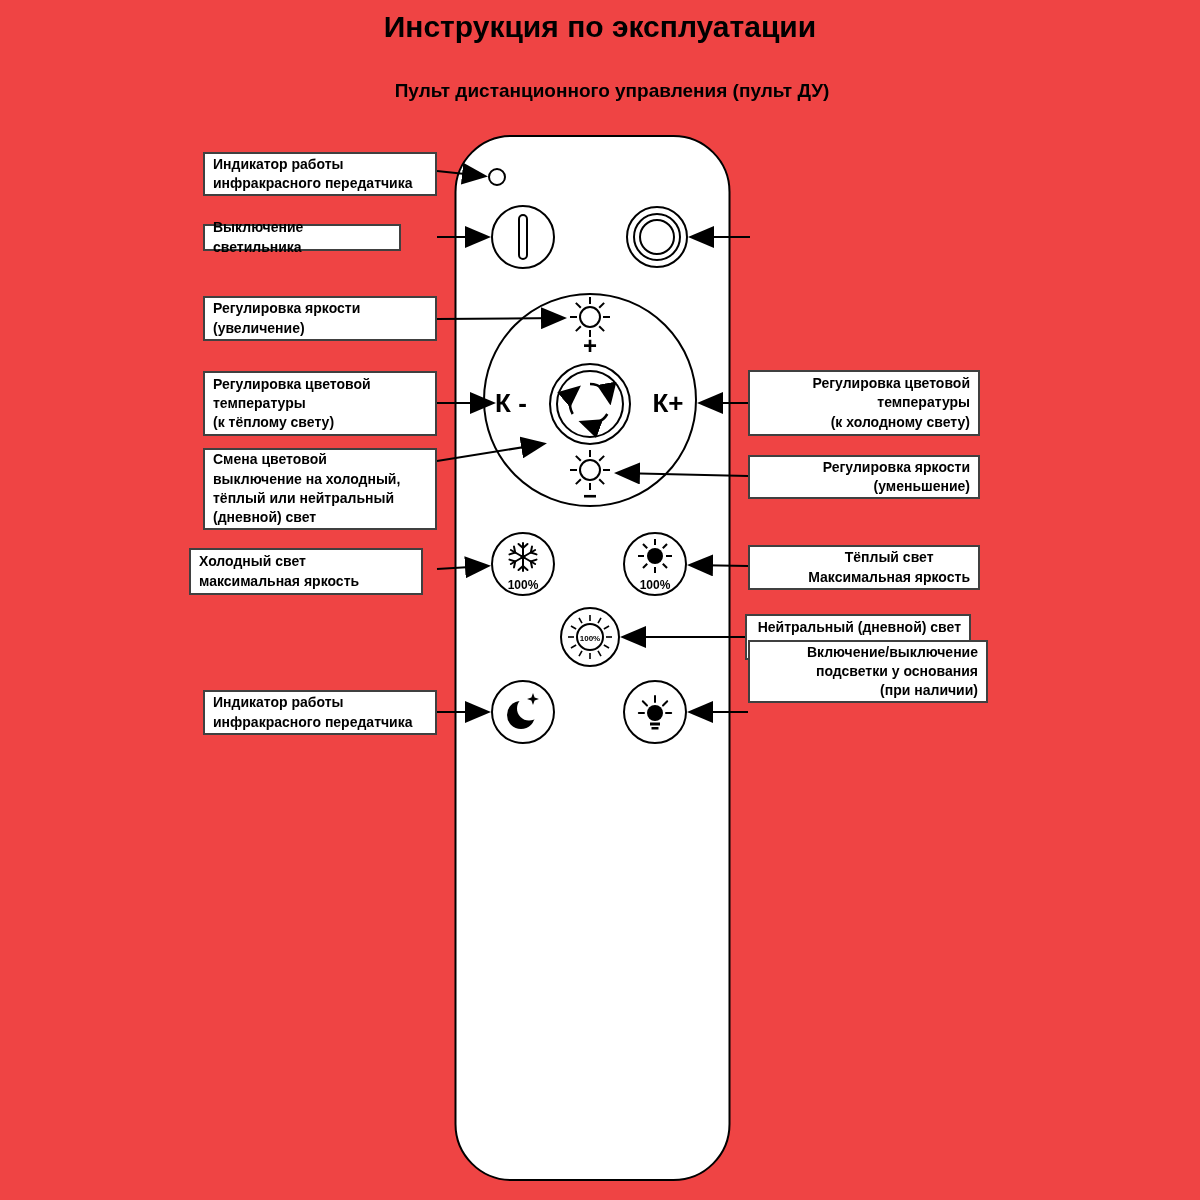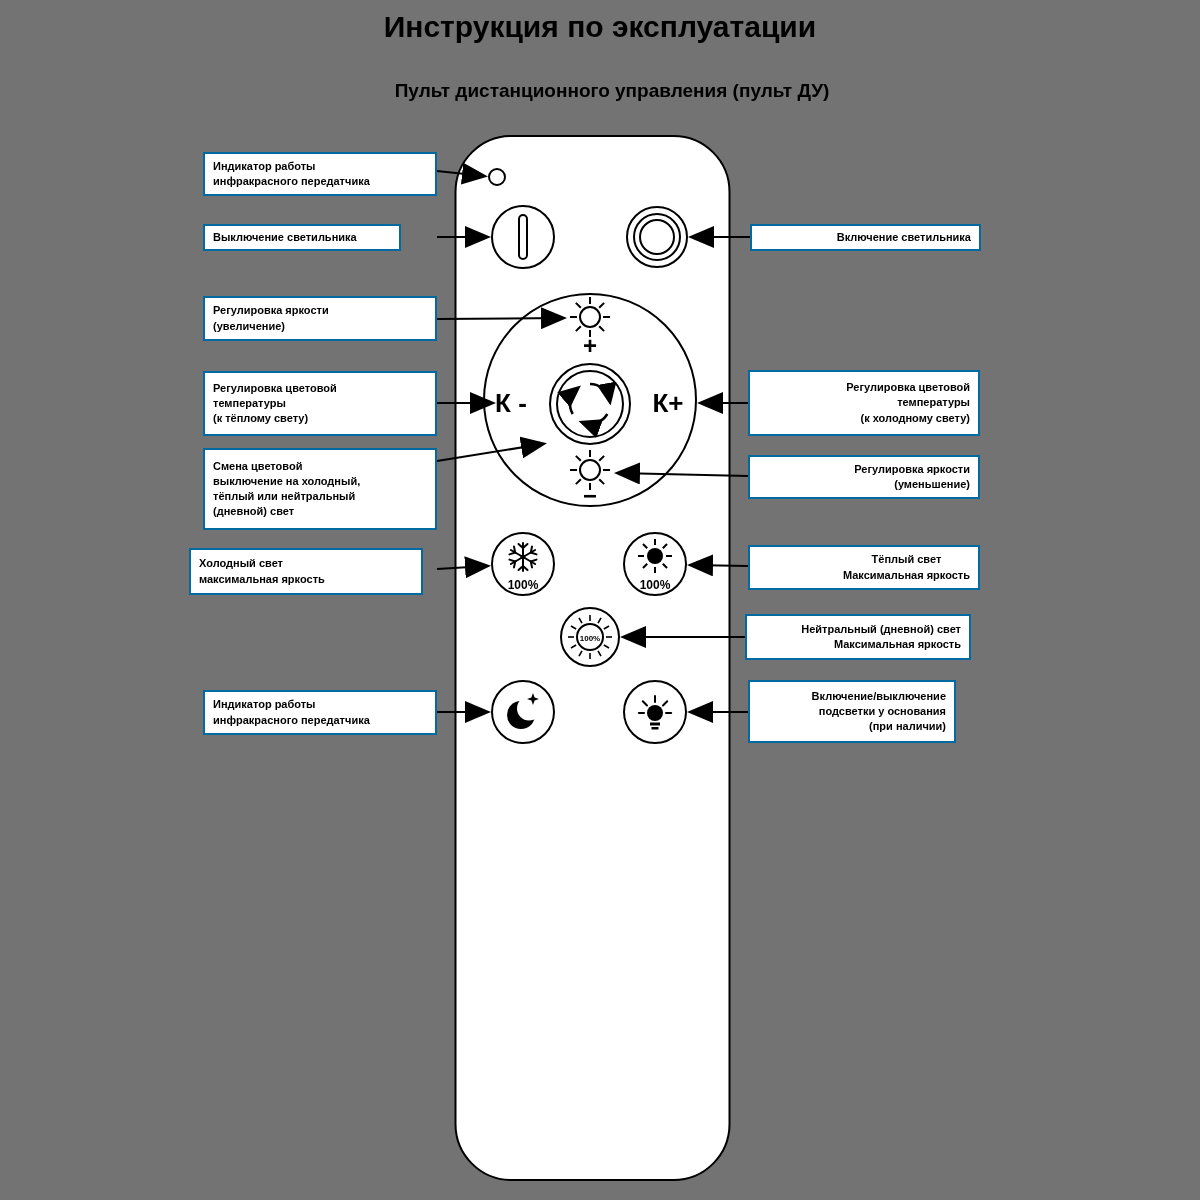--- a/index.html
+++ b/index.html
@@ -1,33 +1,33 @@
 <!DOCTYPE html>
 <html><head>
 <meta charset="utf-8">
 <style>
   html,body { margin:0; padding:0; background:#ffffff; }
-  .canvas { position:relative; width:1200px; height:1200px; background:#737373;
+  .canvas { position:relative; width:1200px; height:1200px; background:#ef4444;
             font-family:"Liberation Sans", sans-serif; color:#000; overflow:hidden;text-decoration:underline; }
   .title { position:absolute; top:10px; left:0; width:1200px; text-align:center;
            font-size:30px; font-weight:bold; margin:0; }
   .subtitle { position:absolute; top:68px; left:0; width:1200px; text-align:center;
               font-size:19px; font-weight:bold; margin:12px; }
   .diagram { position:absolute; left:0; top:0; }
   svg text { font-family:"Liberation Sans", sans-serif; font-weight:bold; fill:#000;
              text-anchor:middle; }
   .s2  { stroke:#000; stroke-width:2; fill:none; }
   .s2f { stroke:#000; stroke-width:2; fill:#fff; }
   .s1  { stroke:#000; stroke-width:1.6; fill:none; }
   .flk { stroke:#000; stroke-width:2; fill:none; stroke-linecap:round; }
   .s2r { stroke:#000; stroke-width:2; stroke-linecap:round; }
   .cyc { stroke:#000; stroke-width:2.5; fill:none; }
   .arrows line { stroke:#000; stroke-width:2; }
-  .label { position:absolute; box-sizing:border-box; border:2px solid #0369a1; background:#fff;
-           font-size:11px; font-weight:bold; line-height:1.38; padding:2px 8px;
+  .label { position:absolute; box-sizing:border-box; border:2px solid #404040; background:#fff;
+           font-size:14px; font-weight:bold; line-height:1.38; padding:2px 8px;
            display:flex; align-items:center; white-space:pre-line; }
   .label.right { justify-content:flex-end; text-align:right; }
 </style>
 </head>
 <body>
 
 <div class="canvas">
 
   <h1 class="title">Инструкция по эксплуатации</h1>
   <h2 class="subtitle">Пульт дистанционного управления (пульт ДУ)</h2>
@@ -229,39 +229,36 @@
   </div>
   <div class="label" style="left:189px; top:548px; width:234px; height:47px;">
     <span>Холодный свет
 максимальная яркость</span>
   </div>
   <div class="label" style="left:203px; top:690px; width:234px; height:45px;">
     <span>Индикатор работы
 инфракрасного передатчика</span>
   </div>
 
-  <div class="label right" style="left:750px; top:224px; width:231px; height:27px;">
-    <span>Включение светильника</span>
-  </div>
   <div class="label right" style="left:748px; top:370px; width:232px; height:66px;">
     <span>Регулировка цветовой
 температуры
 (к холодному свету)</span>
   </div>
   <div class="label right" style="left:748px; top:455px; width:232px; height:44px;">
     <span>Регулировка яркости
 (уменьшение)</span>
   </div>
   <div class="label right" style="left:748px; top:545px; width:232px; height:45px;text-align:center;">
     <span>Тёплый свет
 Максимальная яркость</span>
   </div>
   <div class="label right" style="left:745px; top:614px; width:226px; height:46px;">
     <span>Нейтральный (дневной) свет
 Максимальная яркость</span>
   </div>
-  <div class="label right" style="left:748px; top:680px; width:208px; height:63px;">
+  <div class="label right" style="left:748px; top:640px; width:240px; height:63px;">
     <span>Включение/выключение
 подсветки у основания
 (при наличии)</span>
   </div>
 
 </div>
 
 </body></html>

